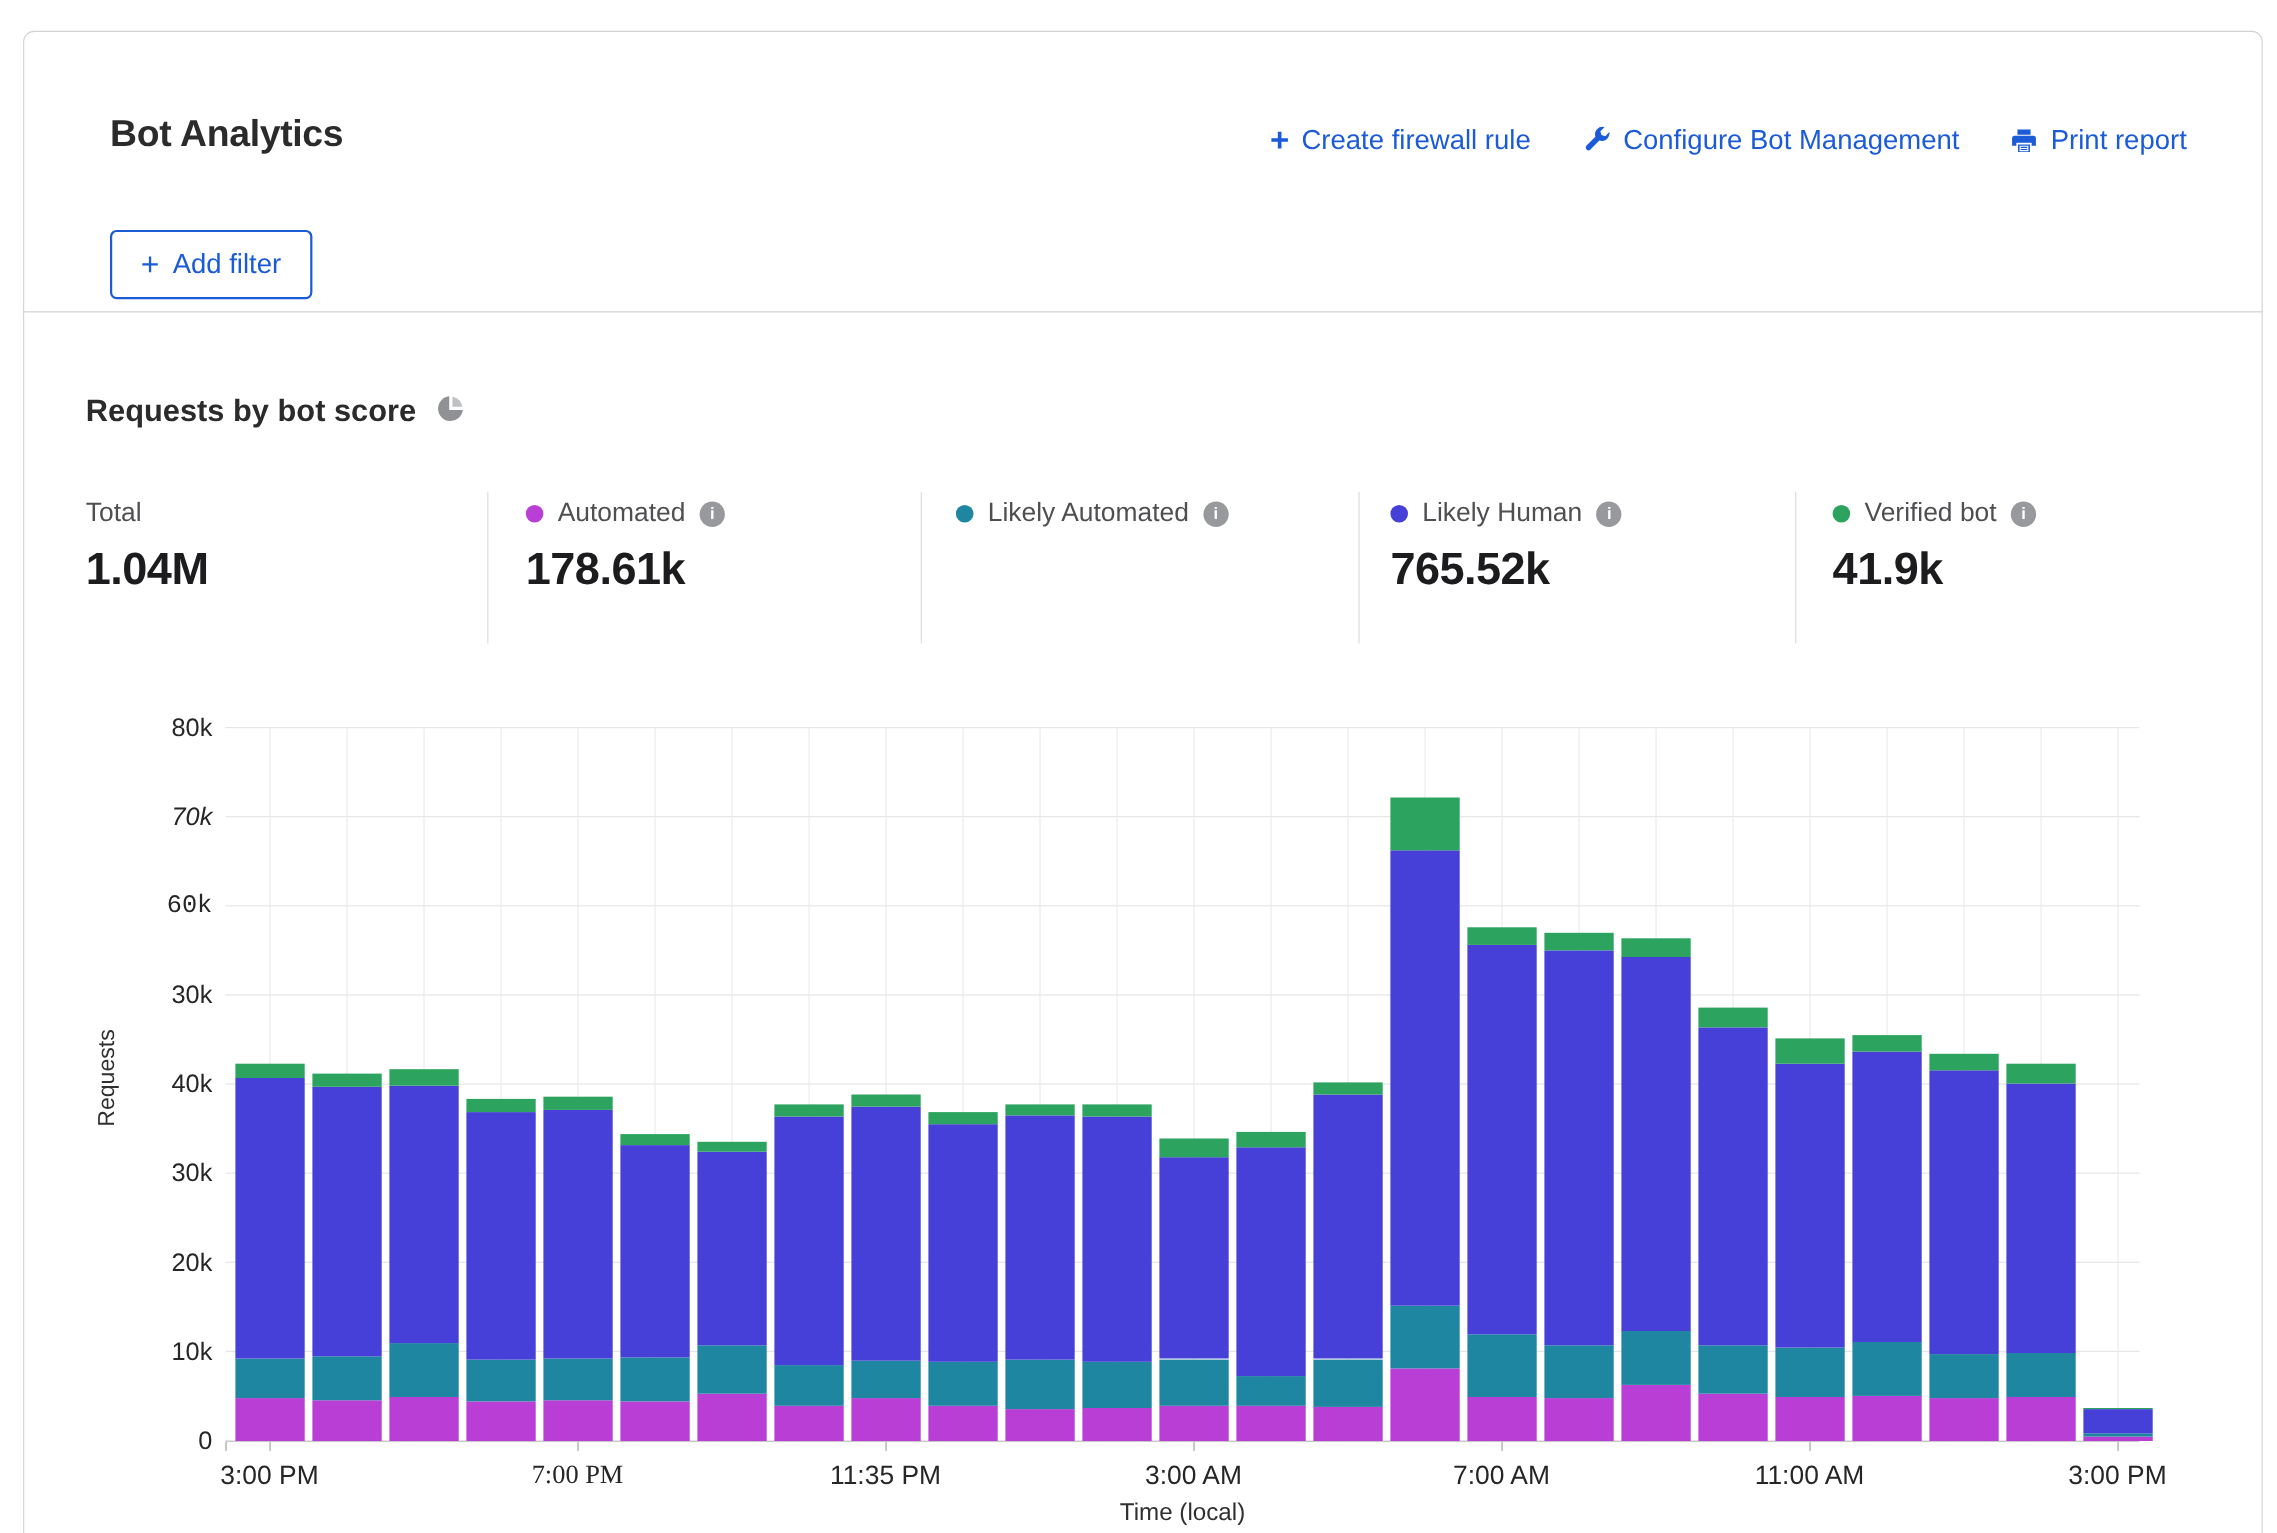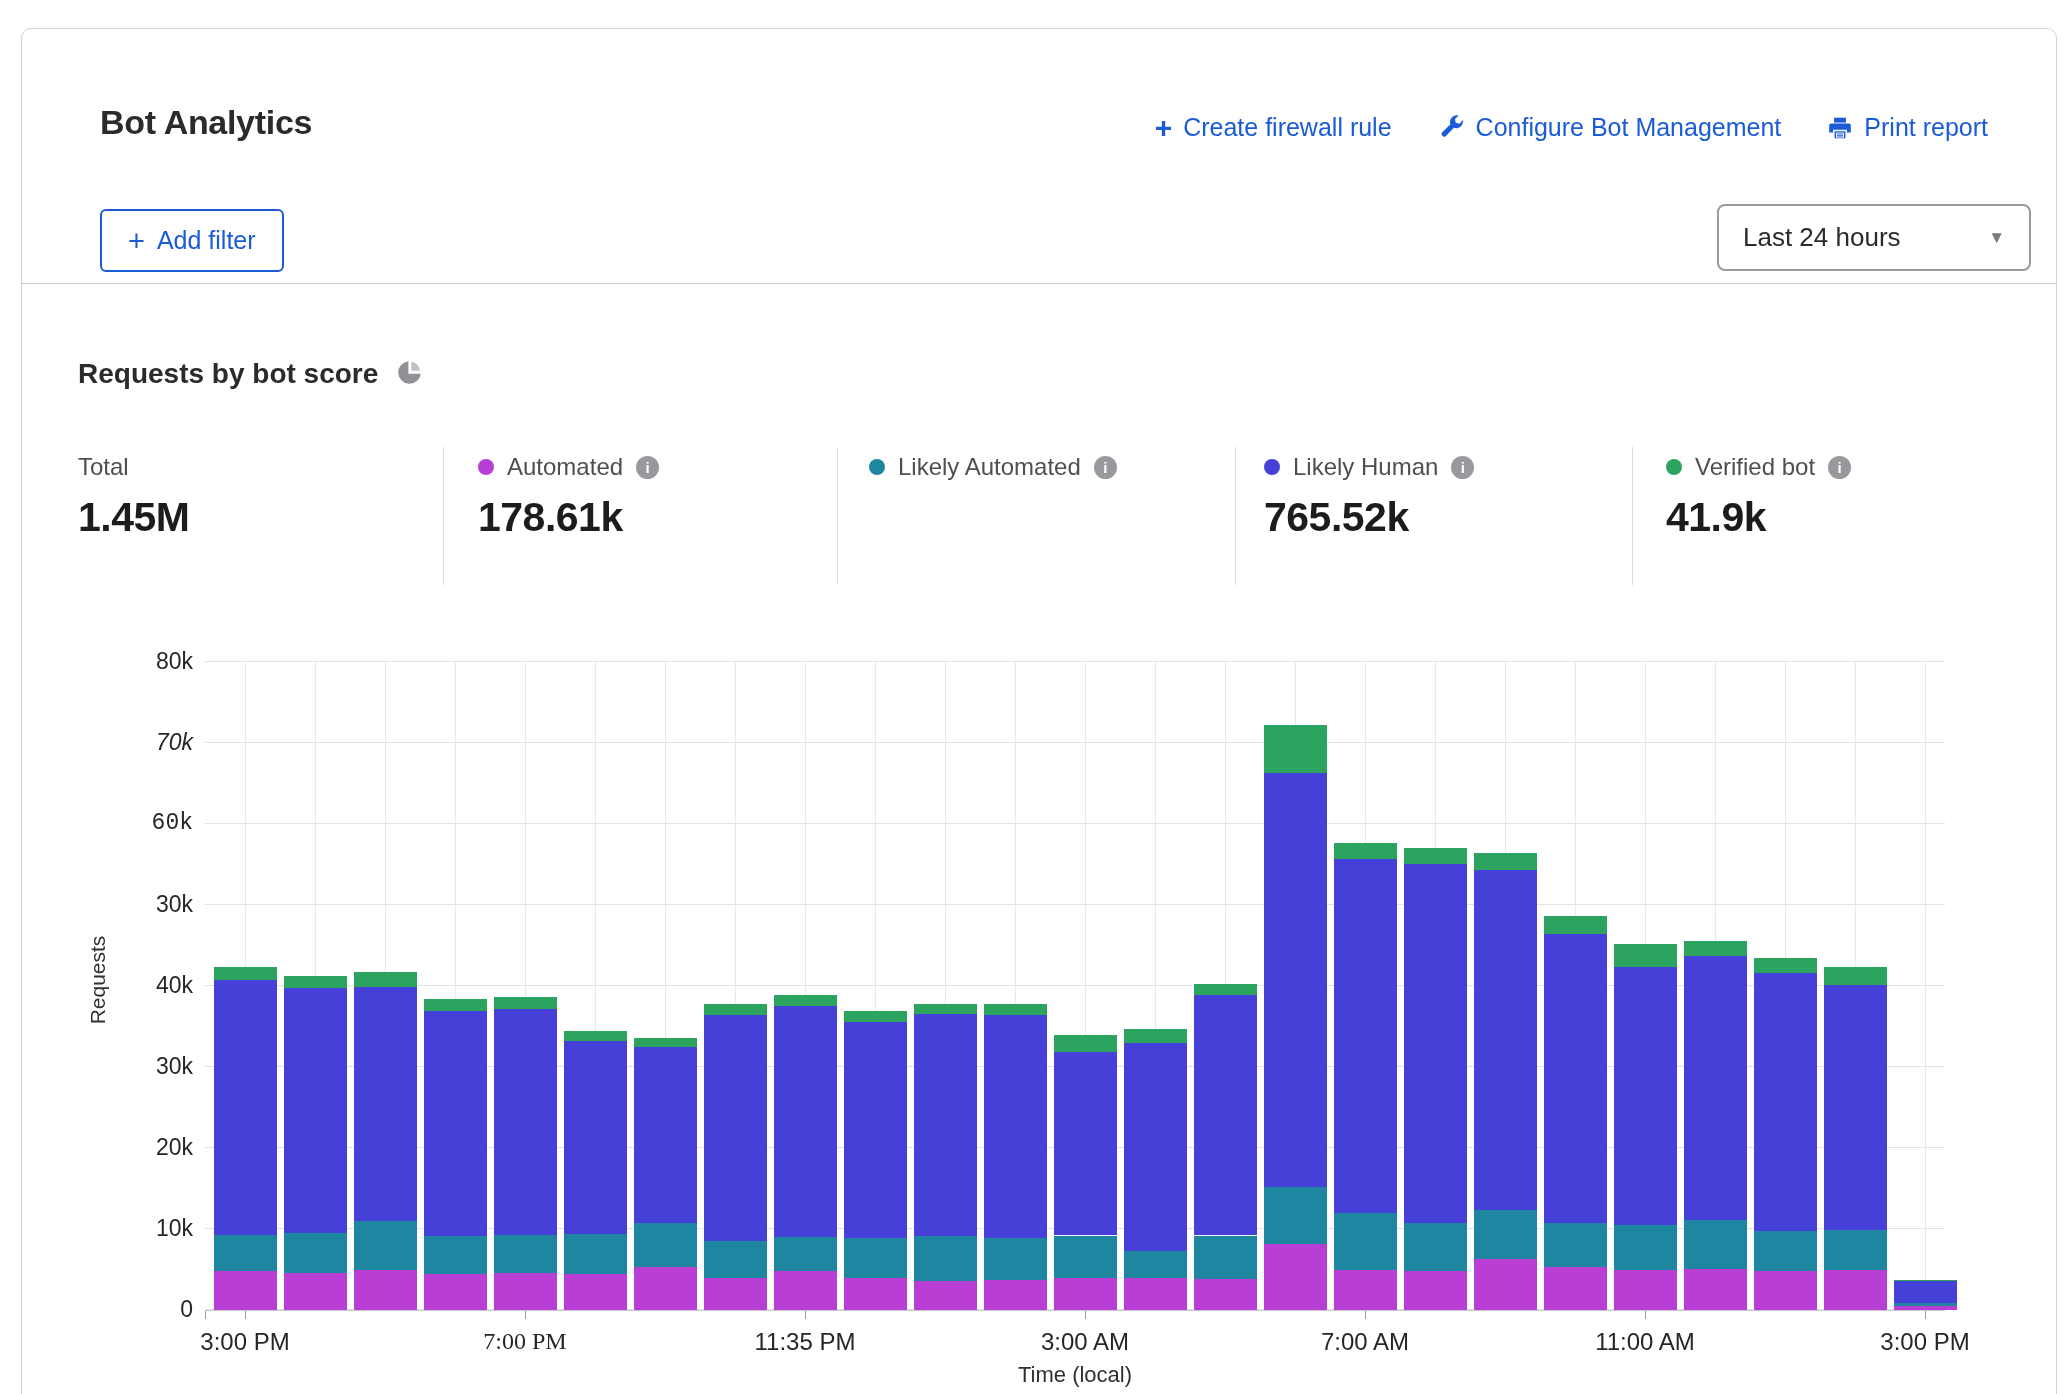--- a/index.html
+++ b/index.html
@@ -119,43 +119,39 @@
         </span>
         <span>Print report</span>
       </a>
     </div>
 
     <button class="add-filter-btn">
       <span class="plus-glyph">+</span>
       <span>Add filter</span>
     </button>
 
-    <div class="time-dropdown">
-      <span>Last 24 hours</span>
-      <span class="caret">▼</span>
-    </div>
   </div>
 
   <div class="header-divider"></div>
 
   <div class="section-title-row">
     <span class="section-title">Requests by bot score</span>
     <span>
       <svg width="27" height="27" viewBox="0 0 24 24">
           <path fill="#8f9194" d="M11 13V2.05A10 10 0 1 0 21.95 13H11z"></path>
           <path fill="#bfc1c4" d="M13.6 10.4V2.4a10 10 0 0 1 8 8h-8z"></path>
         </svg>
     </span>
   </div>
 
   <div class="stat-block" style="left:78px">
     <div class="stat-label-row">
       <span class="stat-label">Total</span>
     </div>
-    <div class="stat-value">1.45M</div>
+    <div class="stat-value">1.04M</div>
   </div>
 
   <div class="stat-block" style="left:478px">
     <div class="stat-label-row">
       <span class="stat-dot" style="background: rgb(184, 62, 214);"></span>
       <span class="stat-label">Automated</span>
       <i class="info-icon">i</i>
     </div>
     <div class="stat-value">178.61k</div>
   </div>

